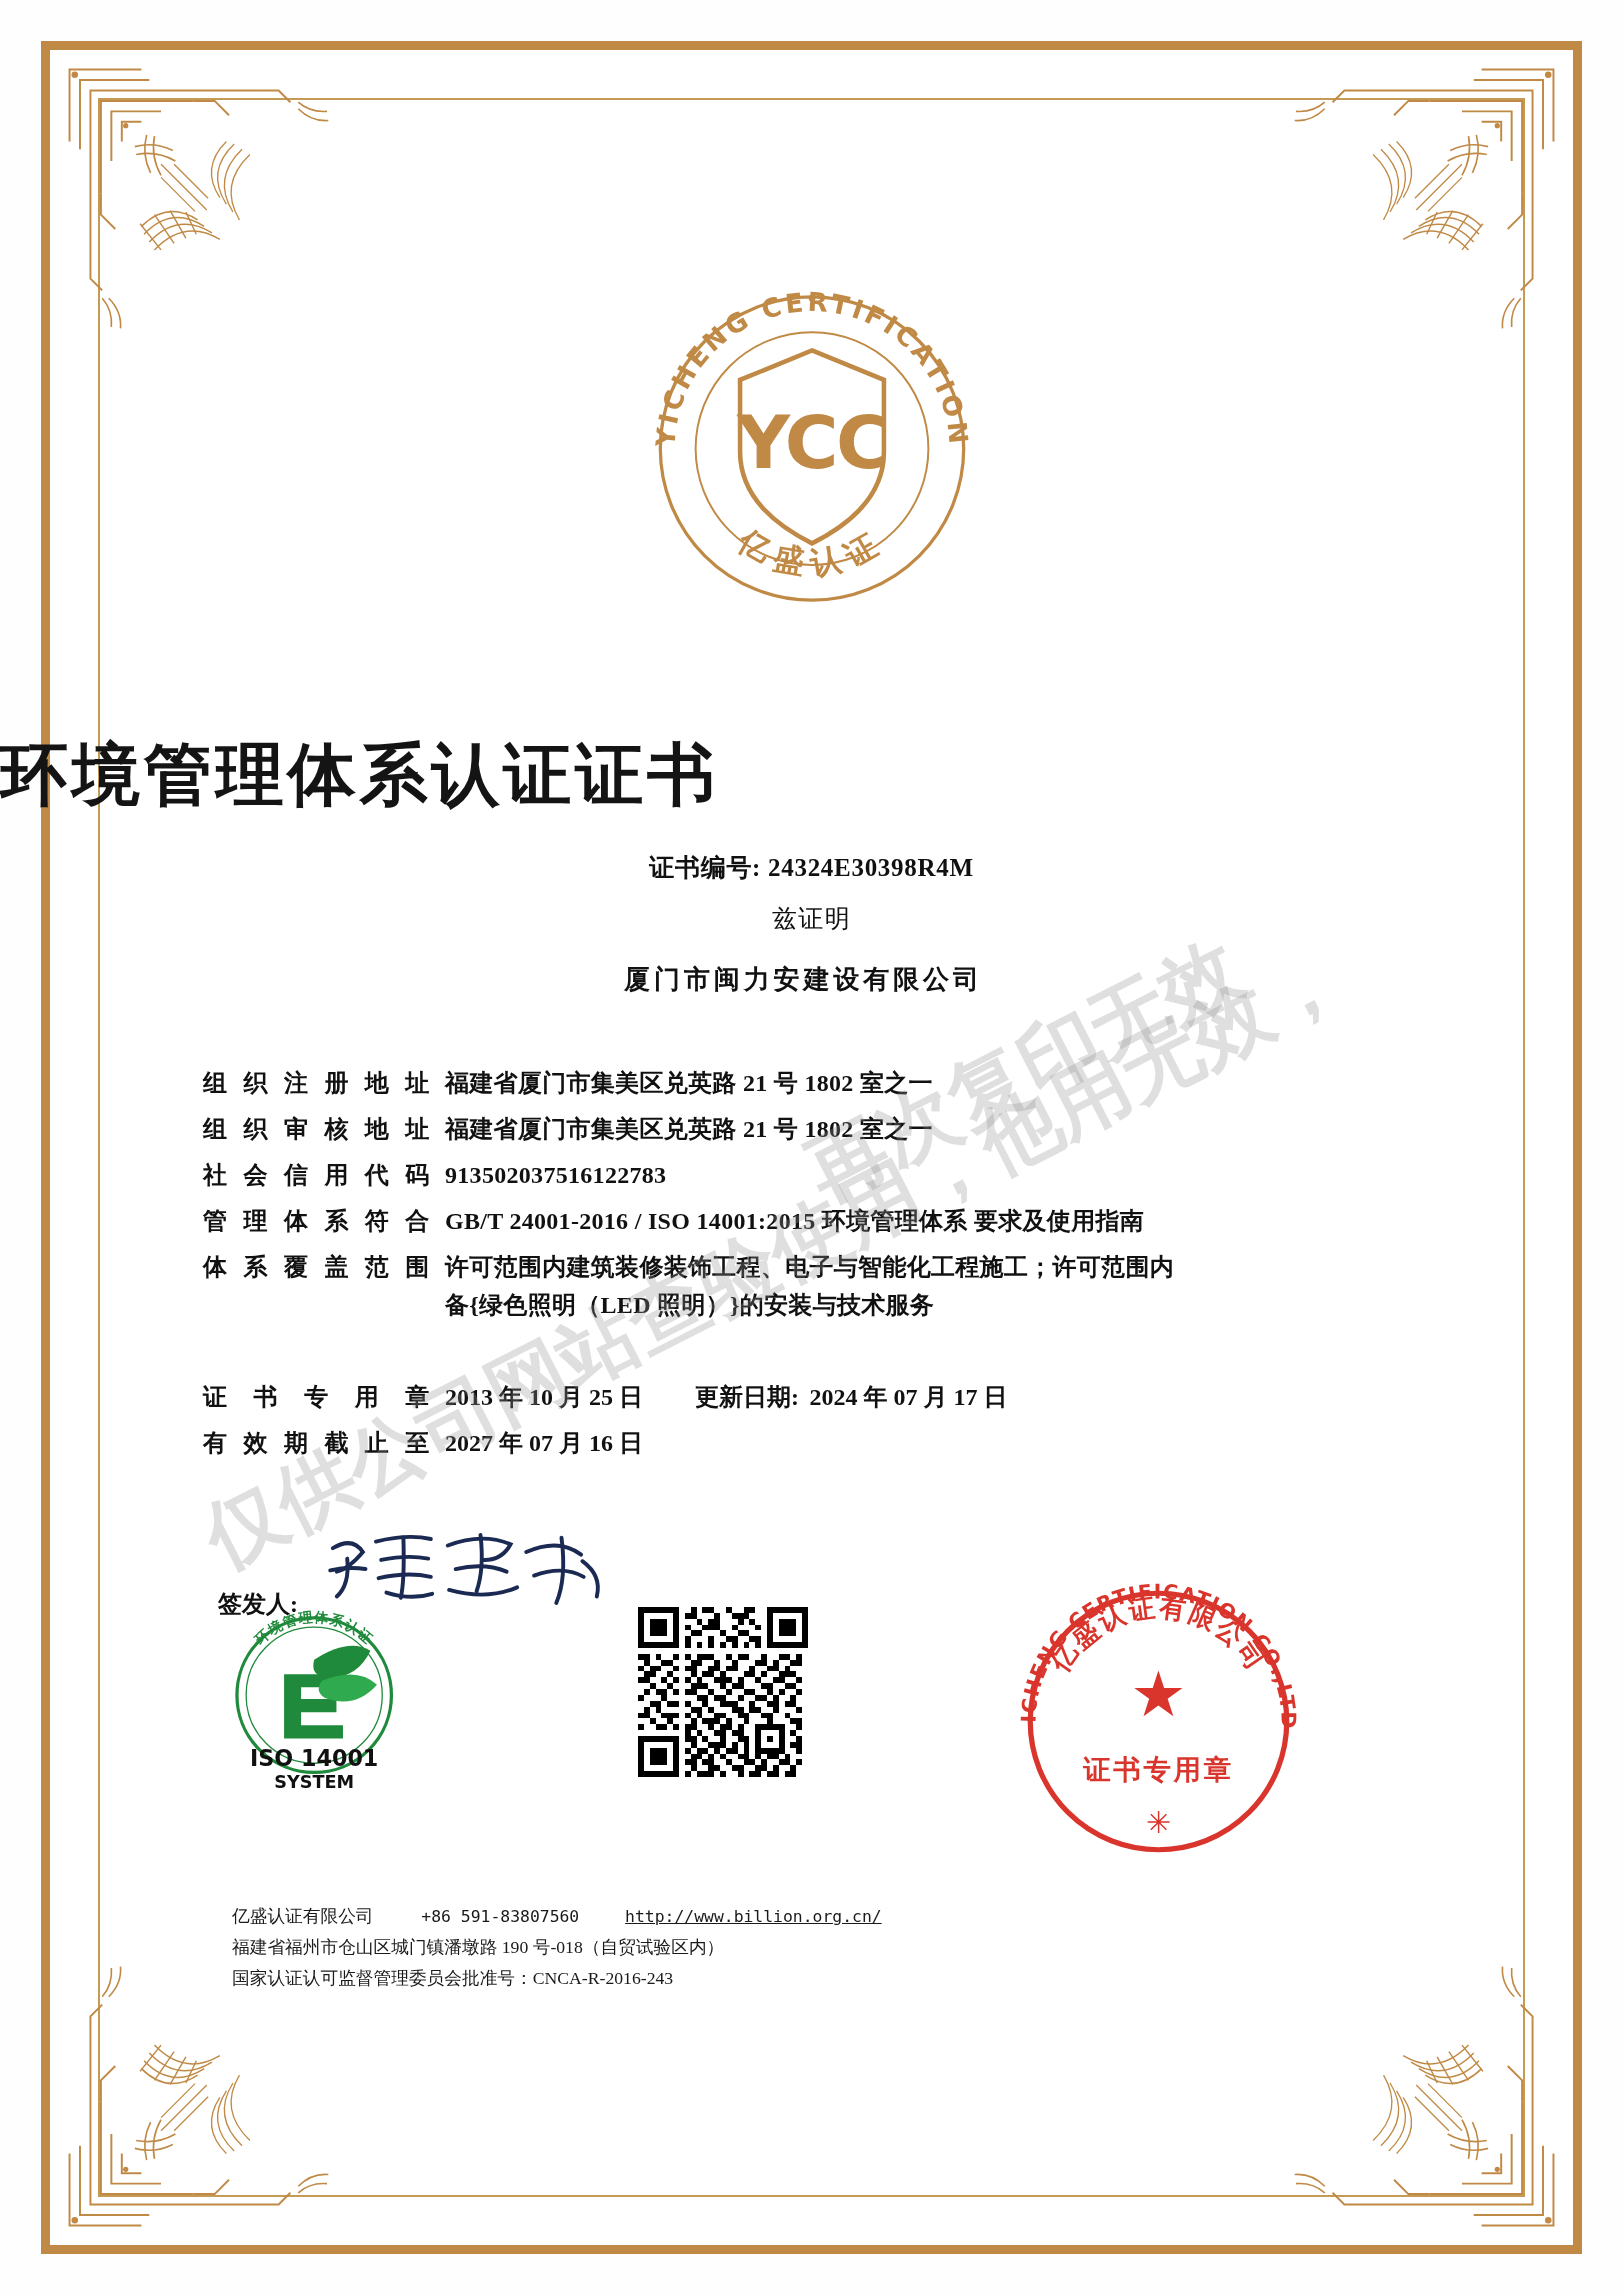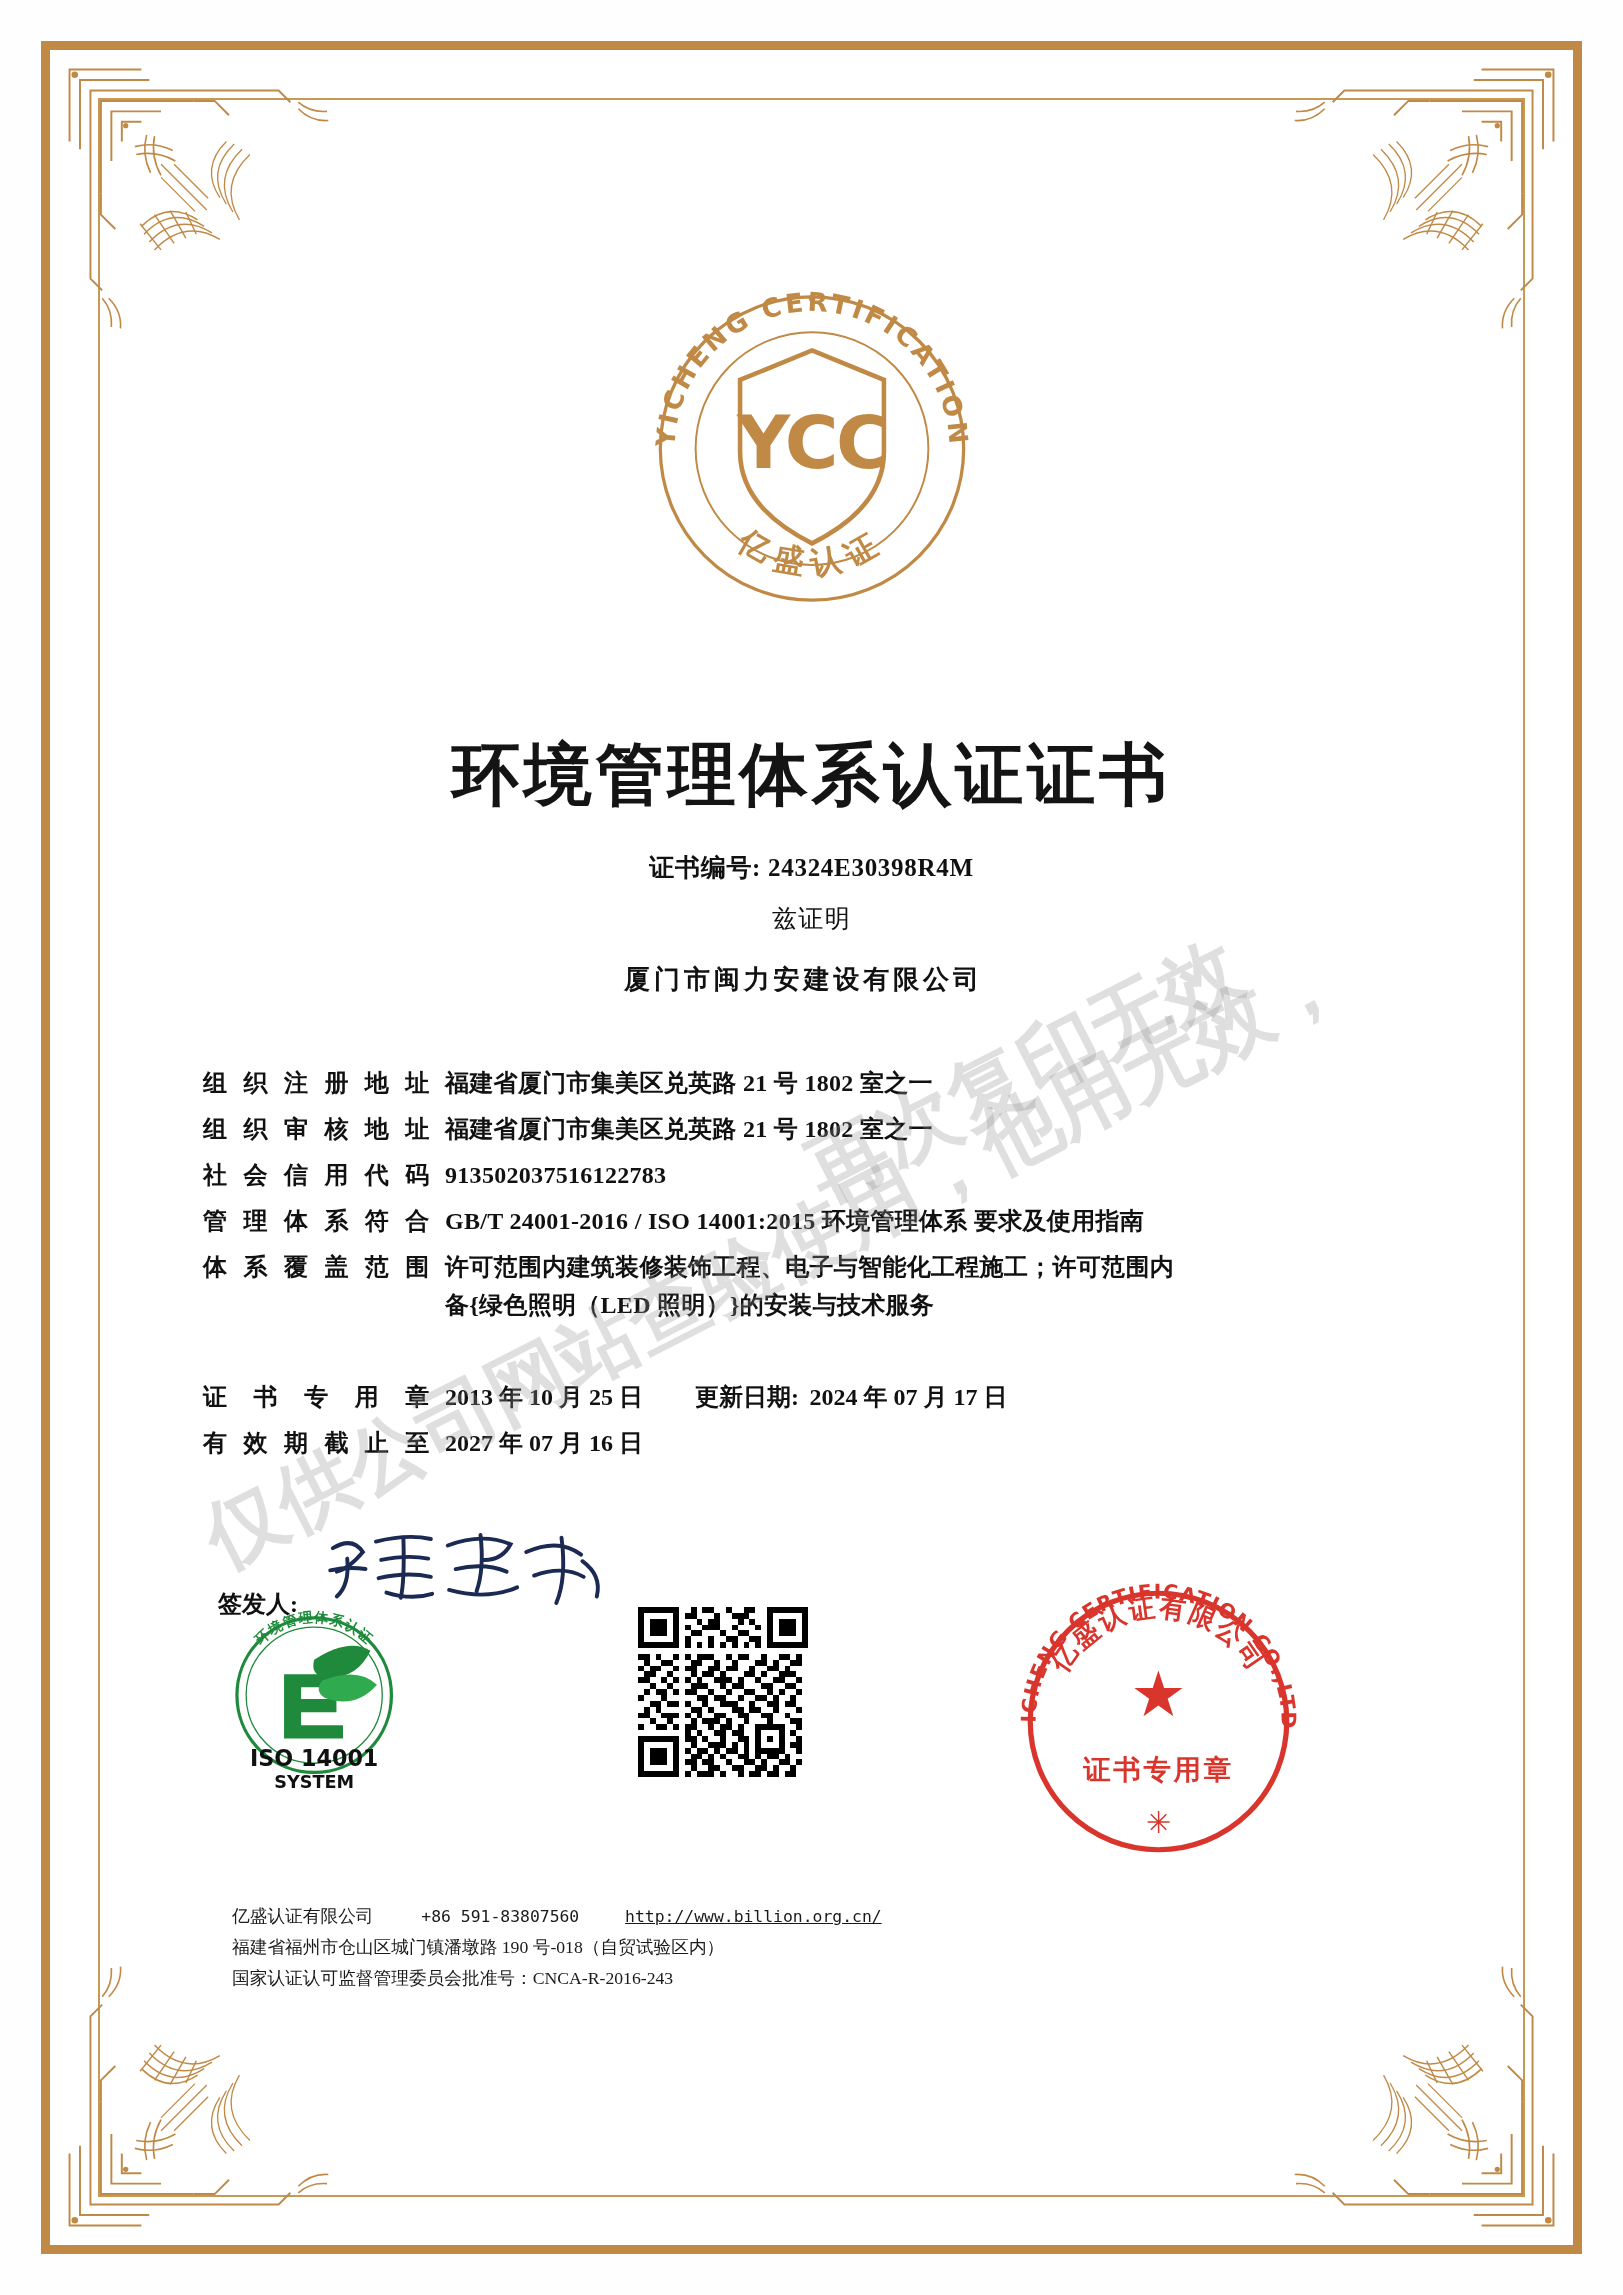--- a/index.html
+++ b/index.html
@@ -62,21 +62,20 @@
     height: 340px;
     text-align: center;
   }
   .logo-wrap svg { display:block; margin:0 auto; }
 
   
   .cert-title {
     position: absolute;
     left: 0; right: 0;
     top: 730px;
-    text-align: center;
     font-family: Liberation Mono, monospace;
     font-weight: bold;
     font-size: 68px;
     letter-spacing: 3.9px;
     color: #141414;
   }
   .cert-no {
     position: absolute;
     left: 0; right: 0;
     top: 851px;

